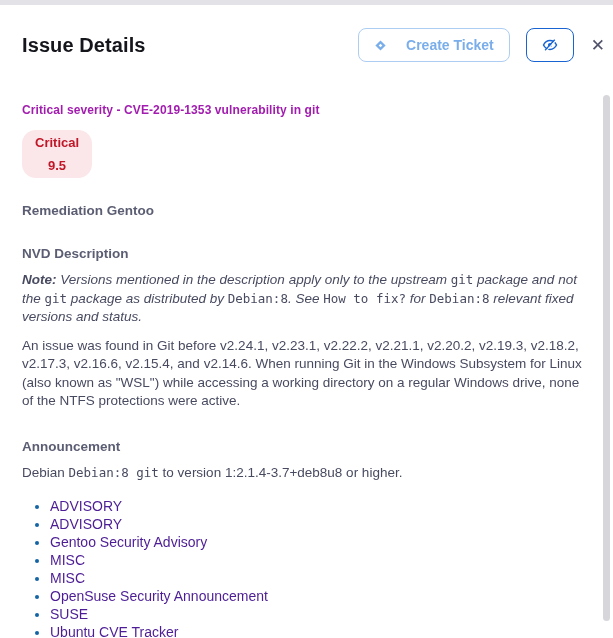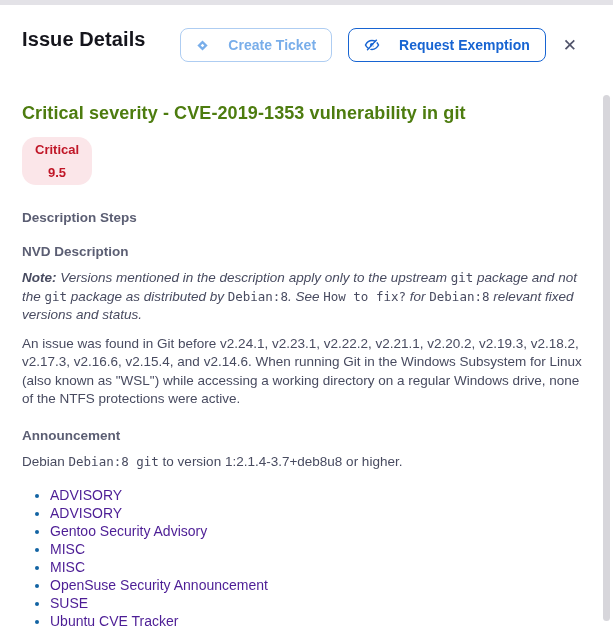--- a/index.html
+++ b/index.html
@@ -11,21 +11,22 @@
     overflow: hidden;
     color: #484b60;
   }
   .top-strip {
     height: 5px;
     width: 100%;
     background: #e3e2e7;
   }
   .header {
     display: flex;
-    padding: 23px 32px 0 22px;
+    align-items: center;
+    padding: 23px 4px 0 22px;
   }
   .page-title {
     font-size: 20px;
     font-weight: bold;
     color: #15151c;
     flex: 1;
     letter-spacing: 0.1px;
   }
   .btn {
     display: inline-flex;
@@ -59,43 +60,43 @@
     cursor: pointer;
     line-height: 1;
     padding: 4px;
     font-family: "Liberation Sans", sans-serif;
   }
   .content {
     padding: 0 24px 0 22px;
     margin-top: 41px;
   }
   .issue-title {
-    font-size: 18px;
+    font-size: 12px;
     font-weight: bold;
-    color: #4d7c0f;
+    color: #a21caf;
     letter-spacing: 0.1px;
   }
   .severity-badge {
     display: inline-flex;
     align-items: center;
     gap: 8px;
     margin-top: 13px;
     background: #fbe6e9;
     color: #c01627;
     border-radius: 14px;
     padding: 5px 13px;
     font-size: 13px;
     font-weight: bold;
     flex-direction: column;
   }
   .section-heading {
     font-size: 13.5px;
     font-weight: bold;
     color: #5b5e73;
-    margin-top: 19px;
+    margin-top: 28px;
   }
   .section-heading.first { margin-top: 25px; }
   p.body-text {
     margin-top: 10px;
     font-size: 13.5px;
     line-height: 18.5px;
     color: #484b60;
   }
   .note-para { font-style: italic; }
   .note-para .seg-bold { font-weight: bold; font-style: italic; }
@@ -148,35 +149,34 @@
 
   <button class="btn btn-exempt">
     <span class="ic">
       <svg width="16" height="16" viewBox="0 0 16 16" fill="none">
         <path d="M1.5 8 C3 5 5.3 3.6 8 3.6 C10.7 3.6 13 5 14.5 8 C13 11 10.7 12.4 8 12.4 C5.3 12.4 3 11 1.5 8 Z" stroke="#1764d2" stroke-width="1.5"></path>
         <circle cx="8" cy="8" r="2.1" fill="#1764d2"></circle>
         <line x1="3.2" y1="13.2" x2="12.8" y2="2.8" stroke="#1764d2" stroke-width="1.6"></line>
         <line x1="4.1" y1="14" x2="13.7" y2="3.6" stroke="#ffffff" stroke-width="1.1"></line>
       </svg>
     </span>
-    <span>Request Exemption</span>
   </button>
 
   <button class="close-btn">✕</button>
 </div>
 
 <div class="content">
   <div class="issue-title">Critical severity - CVE-2019-1353 vulnerability in git</div>
 
   <div class="severity-badge">
     <span>Critical</span>
     <span>9.5</span>
   </div>
 
-  <div class="section-heading first">Description Steps</div>
+  <div class="section-heading first">Remediation Gentoo</div>
 
   <div class="section-heading">NVD Description</div>
 
   <p class="body-text note-para"><span class="seg-bold">Note:</span><span class="seg-plain"> Versions mentioned in the description apply only to the upstream </span><span class="seg-code">git</span><span class="seg-plain"> package and not the </span><span class="seg-code">git</span><span class="seg-plain"> package as distributed by </span><span class="seg-code">Debian:8</span><span class="seg-plain">. See </span><span class="seg-code">How to fix?</span><span class="seg-plain"> for </span><span class="seg-code">Debian:8</span><span class="seg-plain"> relevant fixed versions and status.</span></p>
 
   <p class="body-text">An issue was found in Git before v2.24.1, v2.23.1, v2.22.2, v2.21.1, v2.20.2, v2.19.3, v2.18.2, v2.17.3, v2.16.6, v2.15.4, and v2.14.6. When running Git in the Windows Subsystem for Linux (also known as "WSL") while accessing a working directory on a regular Windows drive, none of the NTFS protections were active.</p>
 
   <div class="section-heading">Announcement</div>
 
   <p class="body-text"><span class="seg-plain">Debian </span><span class="seg-code">Debian:8 git</span><span class="seg-plain"> to version 1:2.1.4-3.7+deb8u8 or higher.</span></p>

